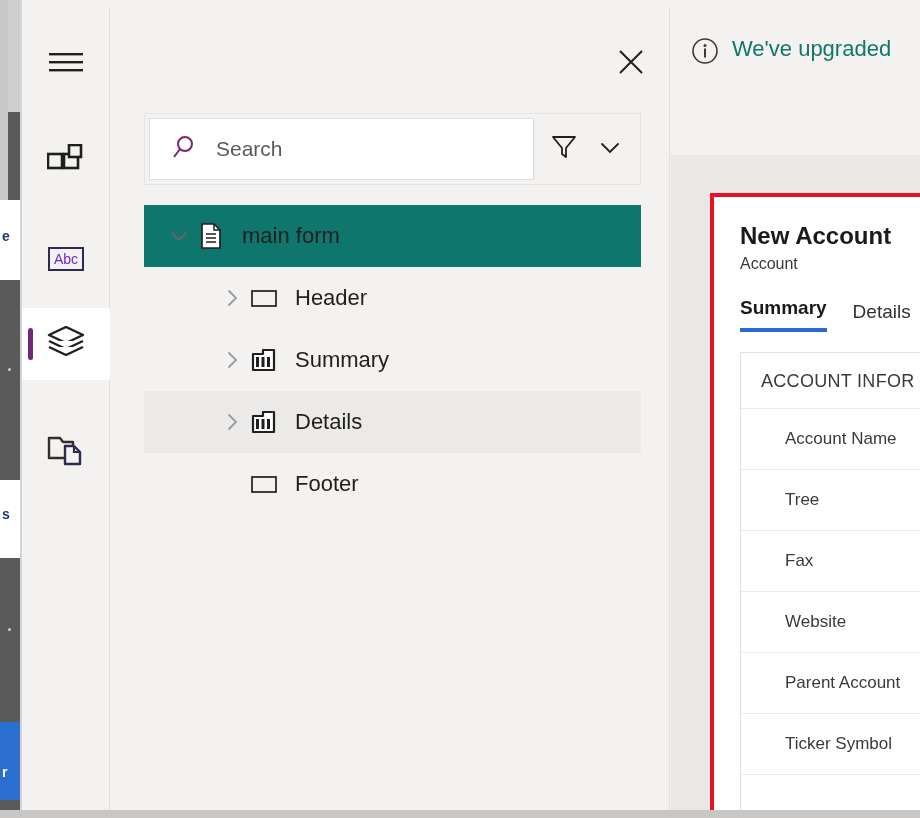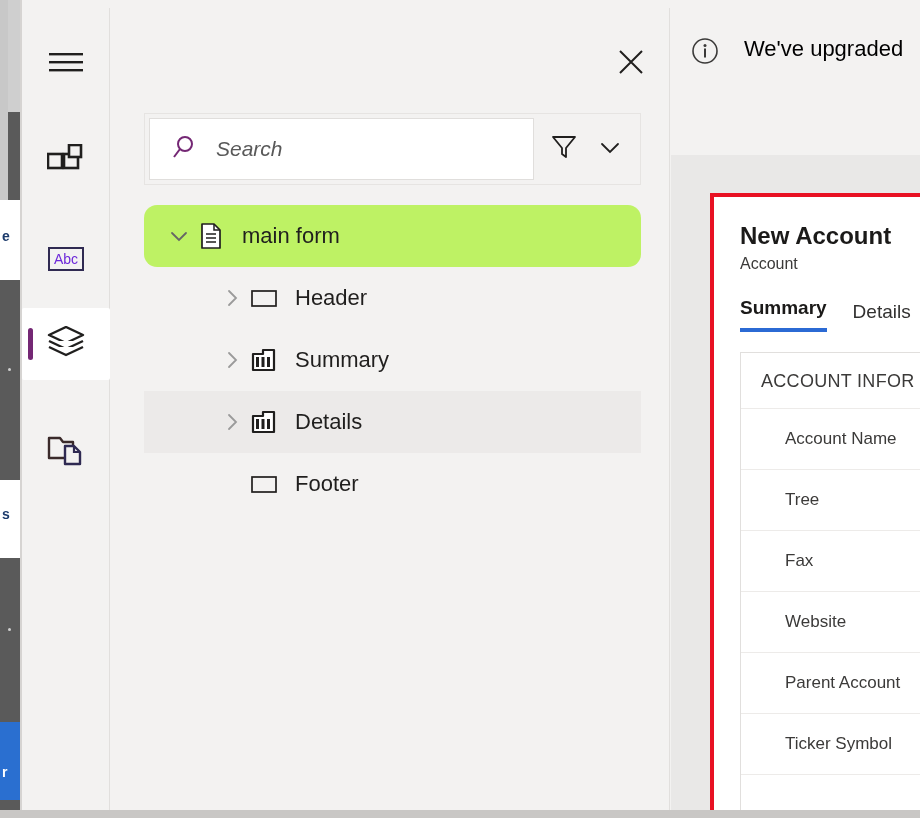--- a/index.html
+++ b/index.html
@@ -29,39 +29,39 @@
   .rail-item.active { background: #ffffff; border-radius: 2px; }
   .rail-pill { position: absolute; left: 6px; top: 50%; transform: translateY(-50%); width: 5px; height: 32px; background: #742774; border-radius: 3px; }
   .rail-ico { display: block; }
 
   
   .tree-panel { position: absolute; left: 111px; top: 8px; width: 559px; height: 802px; background: #f3f2f1; border-right: 1px solid #e1dfdd; }
   .tree-title { position: absolute; left: 33px; top: 38px; font-size: 30px; color: #201f1e; font-weight: 400; letter-spacing: -0.2px; }
   .tree-close { position: absolute; right: 20px; top: 38px; width: 36px; height: 36px; display: flex; align-items: center; justify-content: center; cursor: pointer; }
 
   .searchbar { position: absolute; left: 33px; top: 105px; width: 497px; height: 72px; background: #f3f2f1; border: 1px solid #e6e4e2; display: flex; align-items: stretch; }
-  .search-box { width: 385px; background: #ffffff; border: 1px solid #e0dedc; display: flex; align-items: center; padding-left: 22px; margin: 4px 0 4px 4px; font-style: italic; }
+  .search-box { width: 385px; background: #ffffff; border: 1px solid #e0dedc; display: flex; align-items: center; padding-left: 22px; margin: 4px 0 4px 4px; }
   .search-ph { font-size: 21px; color: #595959; margin-left: 18px; }
   .filter-zone { flex: 1; display: flex; align-items: center; justify-content: center; gap: 10px; }
   .filter-btn, .chev-btn { display: flex; align-items: center; justify-content: center; width: 36px; height: 40px; cursor: pointer; }
 
   
   .tree-rows { position: absolute; left: 33px; top: 197px; width: 497px; }
   .trow { position: relative; height: 62px; display: flex; align-items: center; cursor: pointer; }
-  .trow.sel { background: #bef264; border-radius: 13px; }
+  .trow.sel { background: #0f766e; }
   .trow.hover { background: #eceae9; }
   .twist { width: 30px; height: 30px; display: flex; align-items: center; justify-content: center; flex: 0 0 auto; }
   .tico { width: 34px; height: 30px; display: flex; align-items: center; justify-content: center; flex: 0 0 auto; }
   .tlbl { font-size: 22px; color: #201f1e; margin-left: 14px; white-space: nowrap; }
 
   
   .main-area { position: absolute; left: 671px; top: 8px; width: 249px; height: 802px; background: #e9e8e7; overflow: hidden; }
   .banner { position: absolute; left: 0; top: 0; width: 249px; height: 147px; background: #f3f2f1; display: flex; align-items: flex-start; padding-top: 28px; padding-left: 19px; }
   .banner-ico { width: 30px; height: 30px; flex: 0 0 auto; }
-  .banner-txt { font-size: 22px; color: #000000; margin-left: 24px; white-space: nowrap; }
+  .banner-txt { font-size: 22px; color: #0f766e; margin-left: 12px; white-space: nowrap; }
 
   .form-wrap { position: absolute; left: 39px; top: 185px; width: 220px; height: 625px; border: 4px solid #e81123; background: #ffffff; overflow: hidden; }
   .form-title { position: absolute; left: 26px; top: 25px; font-size: 24px; font-weight: 700; color: #1b1a19; white-space: nowrap; }
   .form-sub { position: absolute; left: 26px; top: 58px; font-size: 16px; color: #3b3a39; }
   .form-tabs { position: absolute; left: 26px; top: 100px; display: flex; gap: 26px; align-items: flex-end; }
   .ftab { font-size: 19px; color: #323130; white-space: nowrap; cursor: pointer; padding-bottom: 9px; }
   .ftab.active { font-weight: 700; color: #1b1a19; border-bottom: 4px solid #2b6ad4; }
   .sect { position: absolute; left: 26px; top: 155px; width: 215px; border: 1px solid #e1dfdd; background: #fff; }
   .sect-hd { font-size: 18px; color: #3b3a39; letter-spacing: .3px; padding: 18px 0 16px 20px; white-space: nowrap; }
   .frow { height: 61px; display: flex; align-items: center; padding-left: 44px; border-top: 1px solid #edebe9; }

